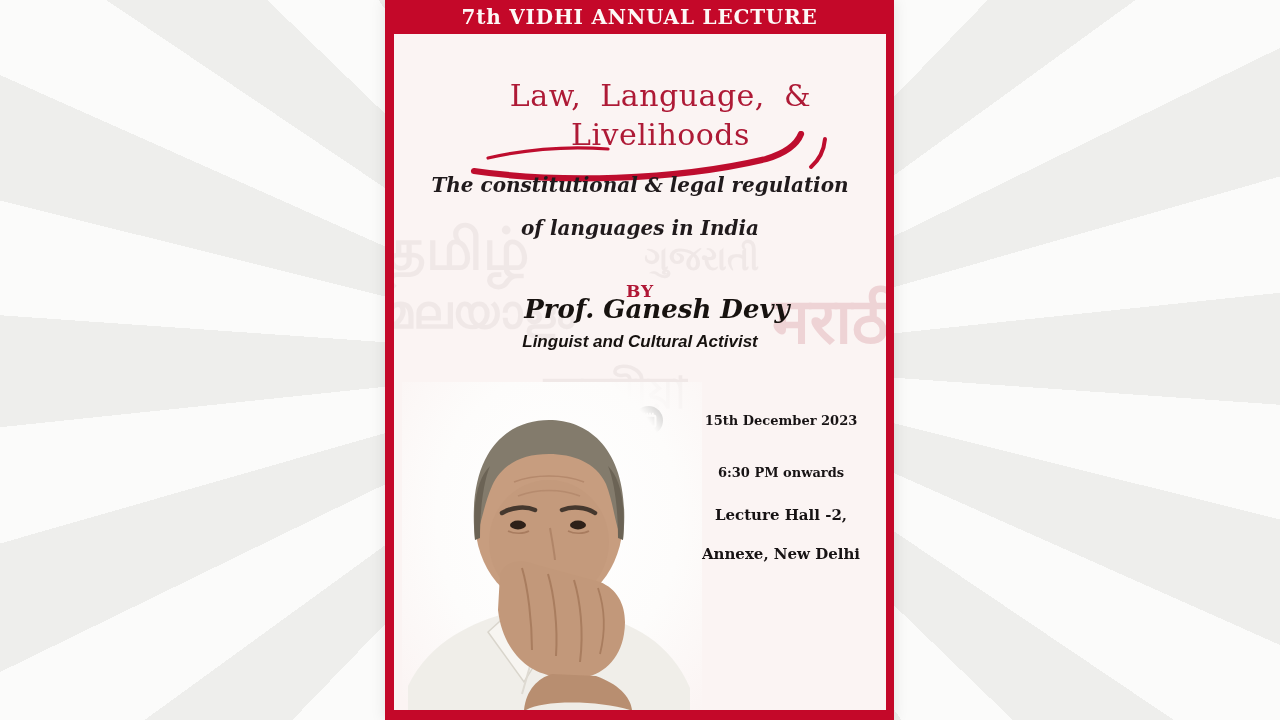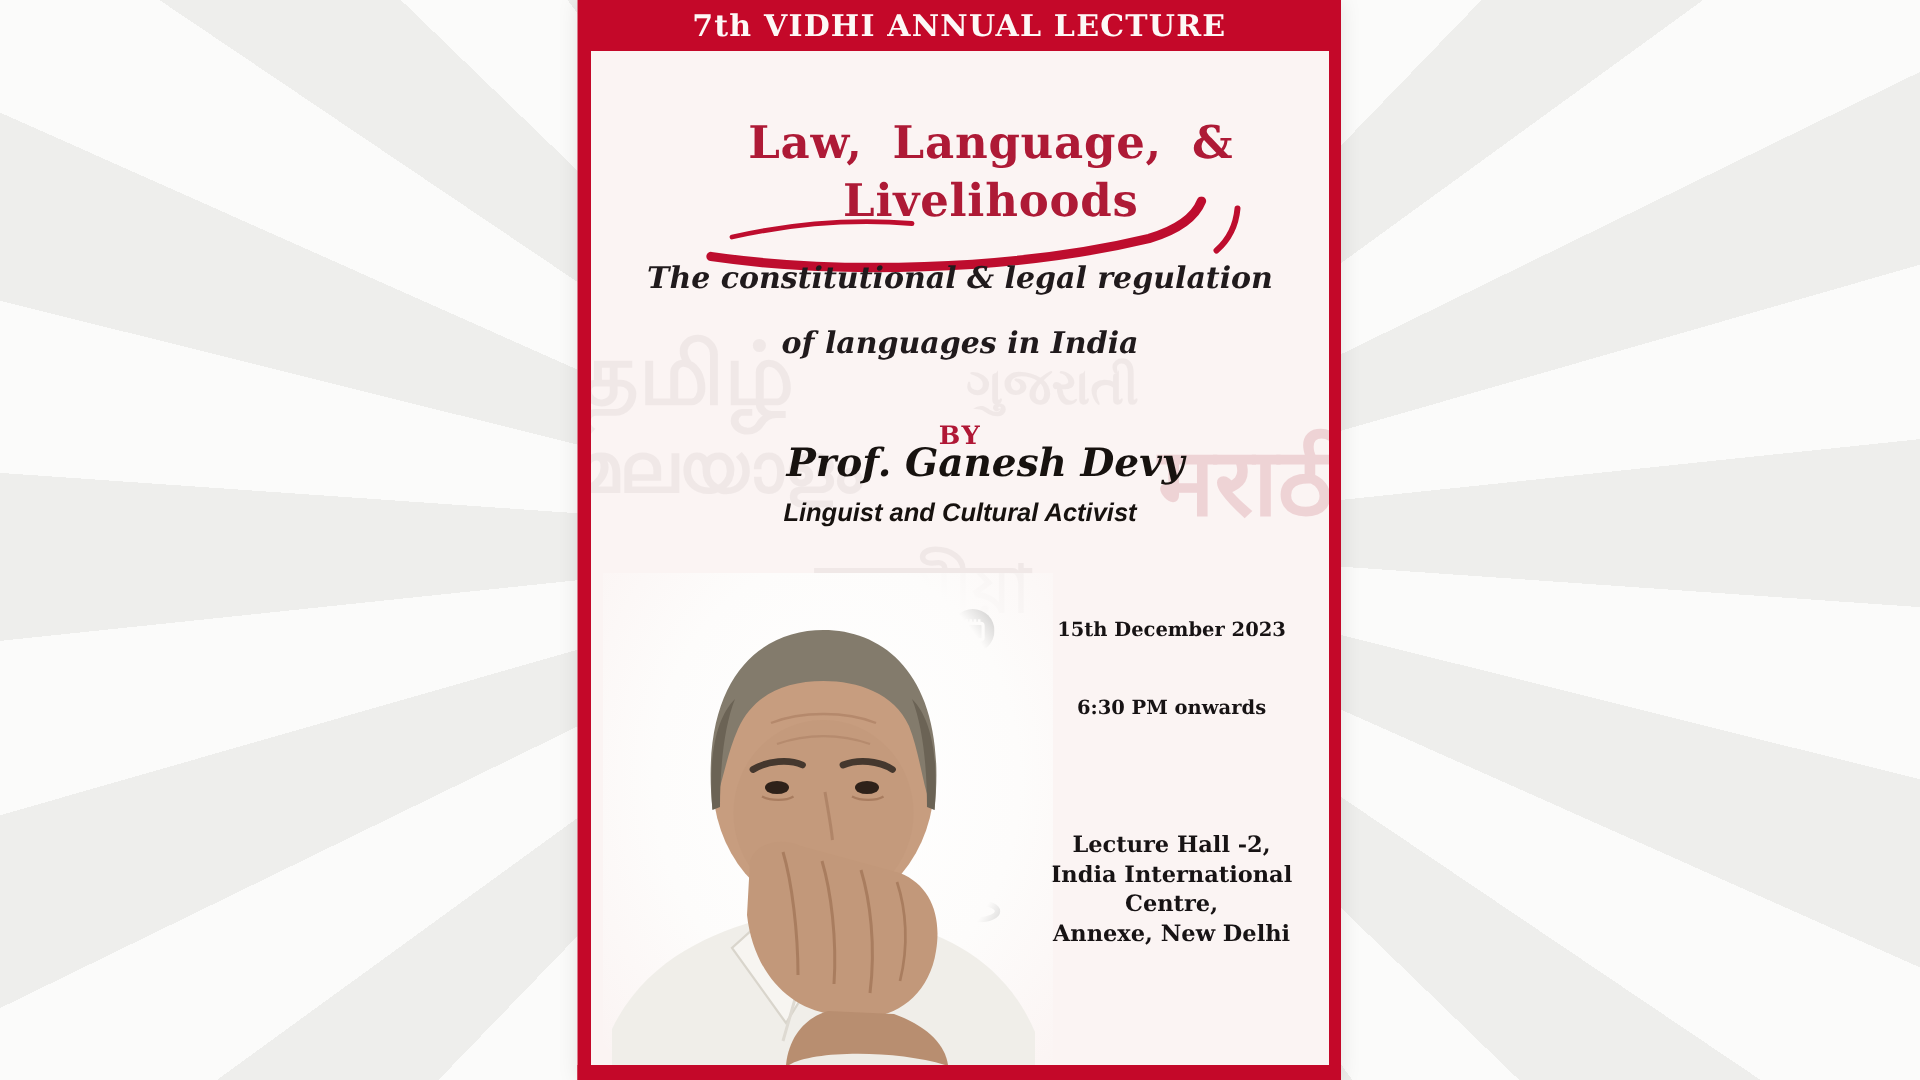--- a/index.html
+++ b/index.html
@@ -38,21 +38,21 @@
   .watermark span{position:absolute;font-weight:700;color:#6b5a5a;opacity:0.07;
     font-family:"DejaVu Sans",sans-serif;white-space:nowrap;}
   .wm-tamil{left:-6px;top:215px;font-size:58px;}
   .wm-malayalam{left:-10px;top:285px;font-size:46px;}
   .wm-gujarati{left:250px;top:238px;font-size:34px;}
   .wm-marathi{left:338px;top:276px;font-size:63px;color:#c4626f !important;opacity:0.22 !important;margin-left:40px;}
   .wm-assamese{left:150px;top:360px;font-size:44px;}
 
   
   .title-line{position:absolute;left:0;right:0;text-align:center;
-    color:#AE1A36;font-weight:700;font-size:30px;letter-spacing:0.5px;word-spacing:9px;margin-left:41px;}
+    color:#AE1A36;font-weight:400;font-size:30px;letter-spacing:0.5px;word-spacing:9px;margin-left:41px;}
   .title-line.l1{top:78px;}
   .title-line.l2{top:117px;word-spacing:normal;}
 
   .swoosh{position:absolute;left:72px;top:131px;width:368px;height:58px;}
 
   
   .subtitle-line{position:absolute;left:0;right:0;text-align:center;
     color:#201a1c;font-style:italic;font-weight:700;font-size:20px;}
   .subtitle-line.s1{top:173px;}
   .subtitle-line.s2{top:216px;}
@@ -65,21 +65,21 @@
 
   .speaker-role{position:absolute;left:0;right:0;top:332px;text-align:center;
     color:#17120f;font-family:"Liberation Sans",sans-serif;
     font-style:italic;font-weight:700;font-size:17px;}
 
   
   .details{position:absolute;left:240px;top:398px;width:250px;}
   .detail-row{position:absolute;left:0;width:250px;display:flex;align-items:center;}
   .detail-row.date{top:8px;}
   .detail-row.time{top:61px;}
-  .detail-row.venue{top:108px;align-items:center;margin-top:48px;}
+  .detail-row.venue{top:108px;align-items:center;}
   .detail-icon{flex:0 0 44px;display:flex;justify-content:flex-start;}
   .detail-text{flex:1;color:#171314;font-weight:700;font-size:13px;text-align:center;}
   .venue-lines{flex:1;color:#171314;font-weight:700;font-size:15px;line-height:19.5px;text-align:center;}
 
   
   .photo{
     position:absolute;left:8px;bottom:0;width:300px;height:328px;
     background:radial-gradient(ellipse at 52% 42%, #ffffff 0%, #fdfcfb 55%, rgba(251,244,243,0) 98%);
   }
   .photo svg{position:absolute;left:0;bottom:0;}
@@ -149,21 +149,21 @@
         <div class="detail-row venue">
           <span class="detail-icon">
             <svg width="36" height="44" viewBox="0 0 36 44" aria-hidden="true">
               <ellipse cx="18" cy="36.5" rx="13" ry="5.6" fill="none" stroke="#0d0c0c" stroke-width="3.6"></ellipse>
               <path d="M18 2 C10.5 2 5 7.8 5 14.6 C5 23 18 36 18 36 C18 36 31 23 31 14.6 C31 7.8 25.5 2 18 2 Z" fill="#0d0c0c"></path>
               <circle cx="18" cy="13.8" r="5.2" fill="#FBF4F3"></circle>
             </svg>
           </span>
           <span class="venue-lines">
             <span>Lecture Hall -2,</span><br>
-            <span>India International Centre,</span><br>
+            <br>
             <span>Annexe,  New Delhi</span>
           </span>
         </div>
       </div>
 
       <div class="photo" role="img" aria-label="Photo of Prof. Ganesh Devy, hand resting on chin, wearing a white shirt">
         <svg width="300" height="328" viewBox="0 0 300 328" aria-hidden="true">
 
           <path d="M116 200 L180 200 L184 252 L110 252 Z" fill="#B98F72"></path>
 

